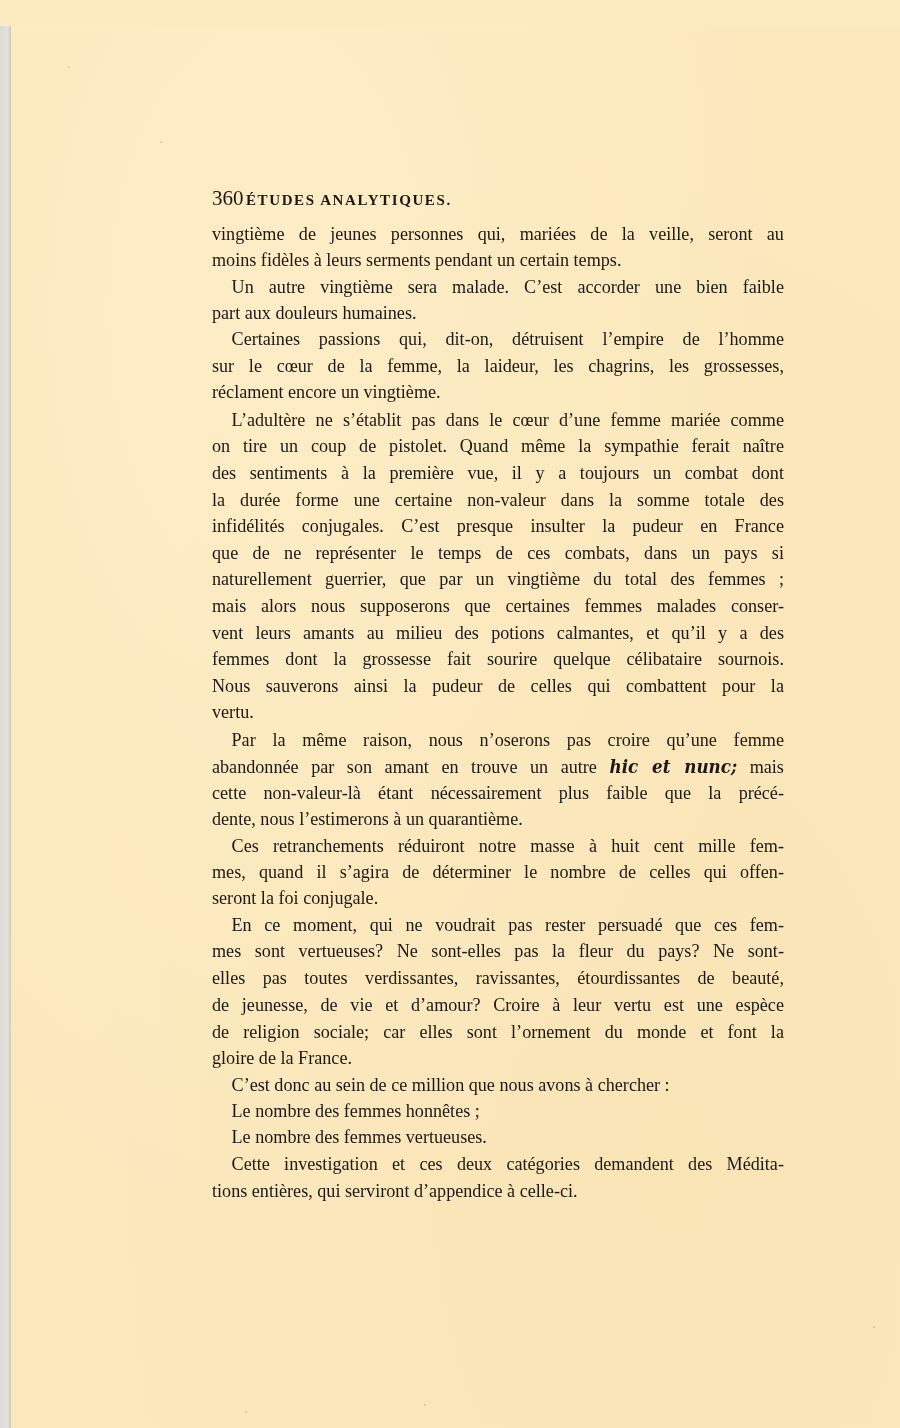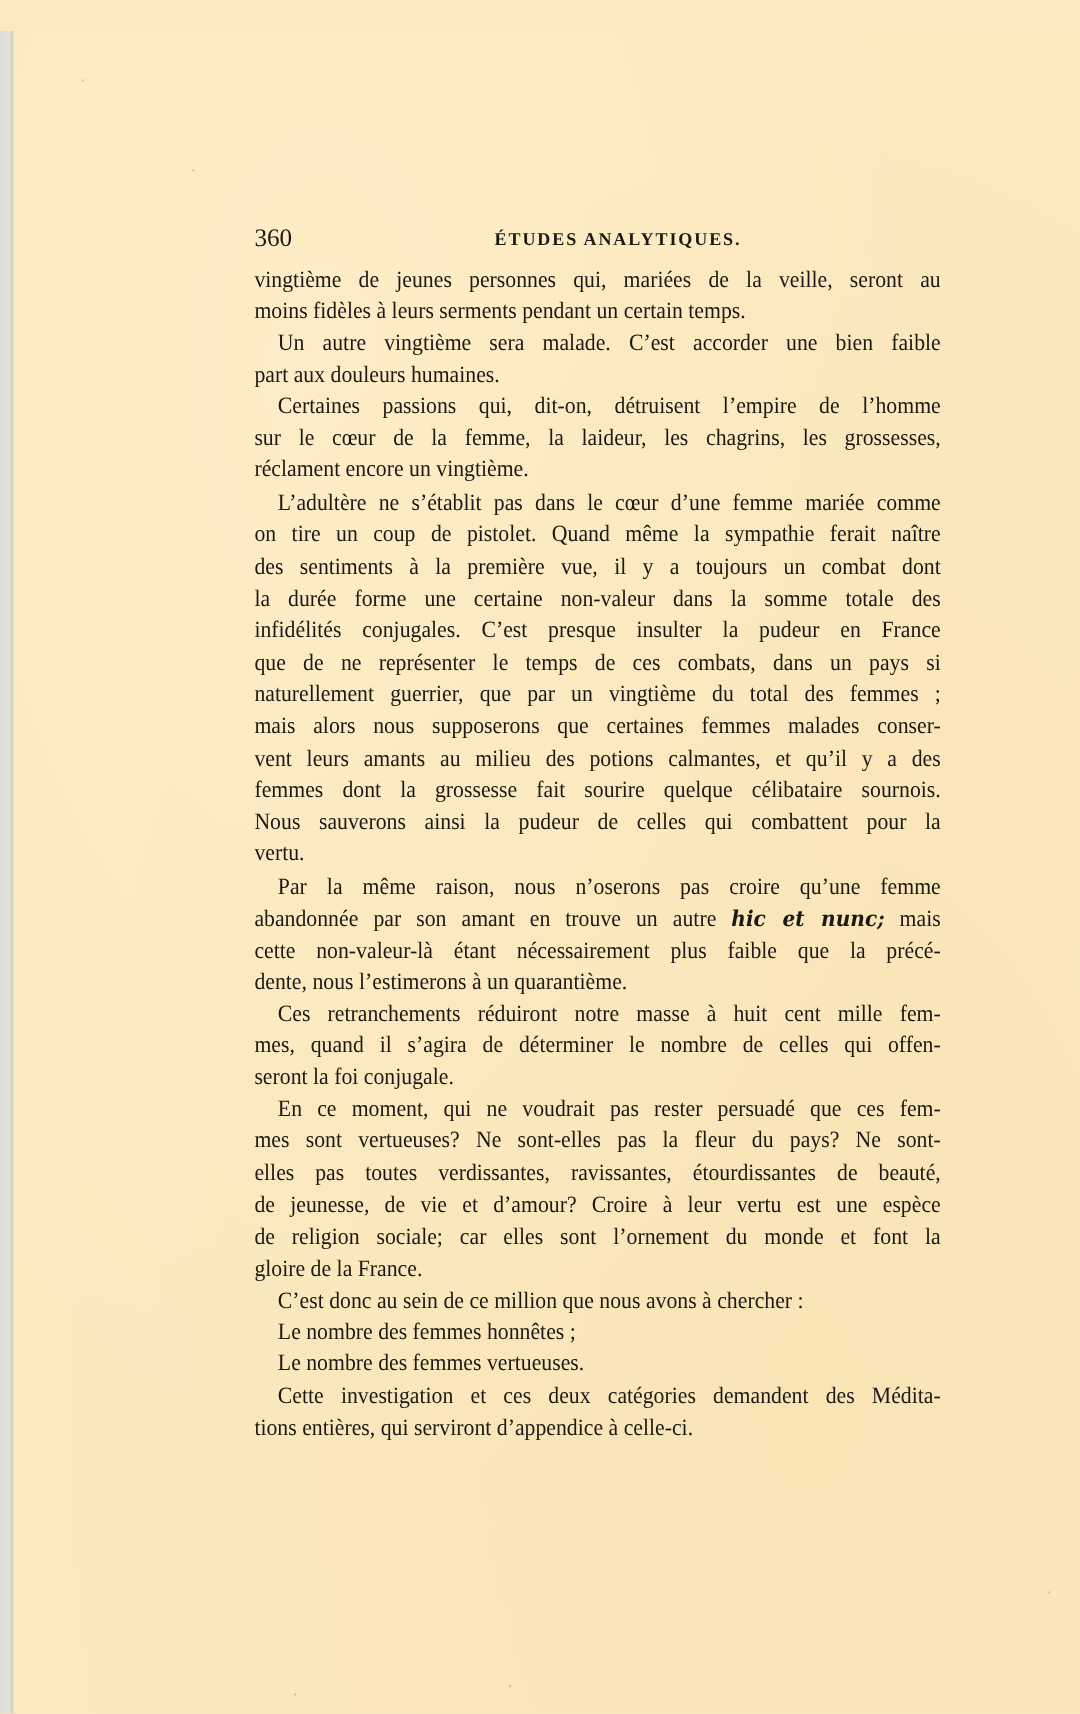--- a/index.html
+++ b/index.html
@@ -45,21 +45,20 @@
     left: 0;
     top: 0;
     font-size: 21px;
     line-height: 28px;
   }
   .head-title {
     position: absolute;
     left: 34px;
     width: 538px;
     top: 2px;
-    text-align: center;
     font-size: 15px;
     letter-spacing: 1.6px;
     font-weight: bold;
     line-height: 28px;
   }
   .text-block {
     position: absolute;
     left: 212px;
     top: 194px;
     width: 572px;

